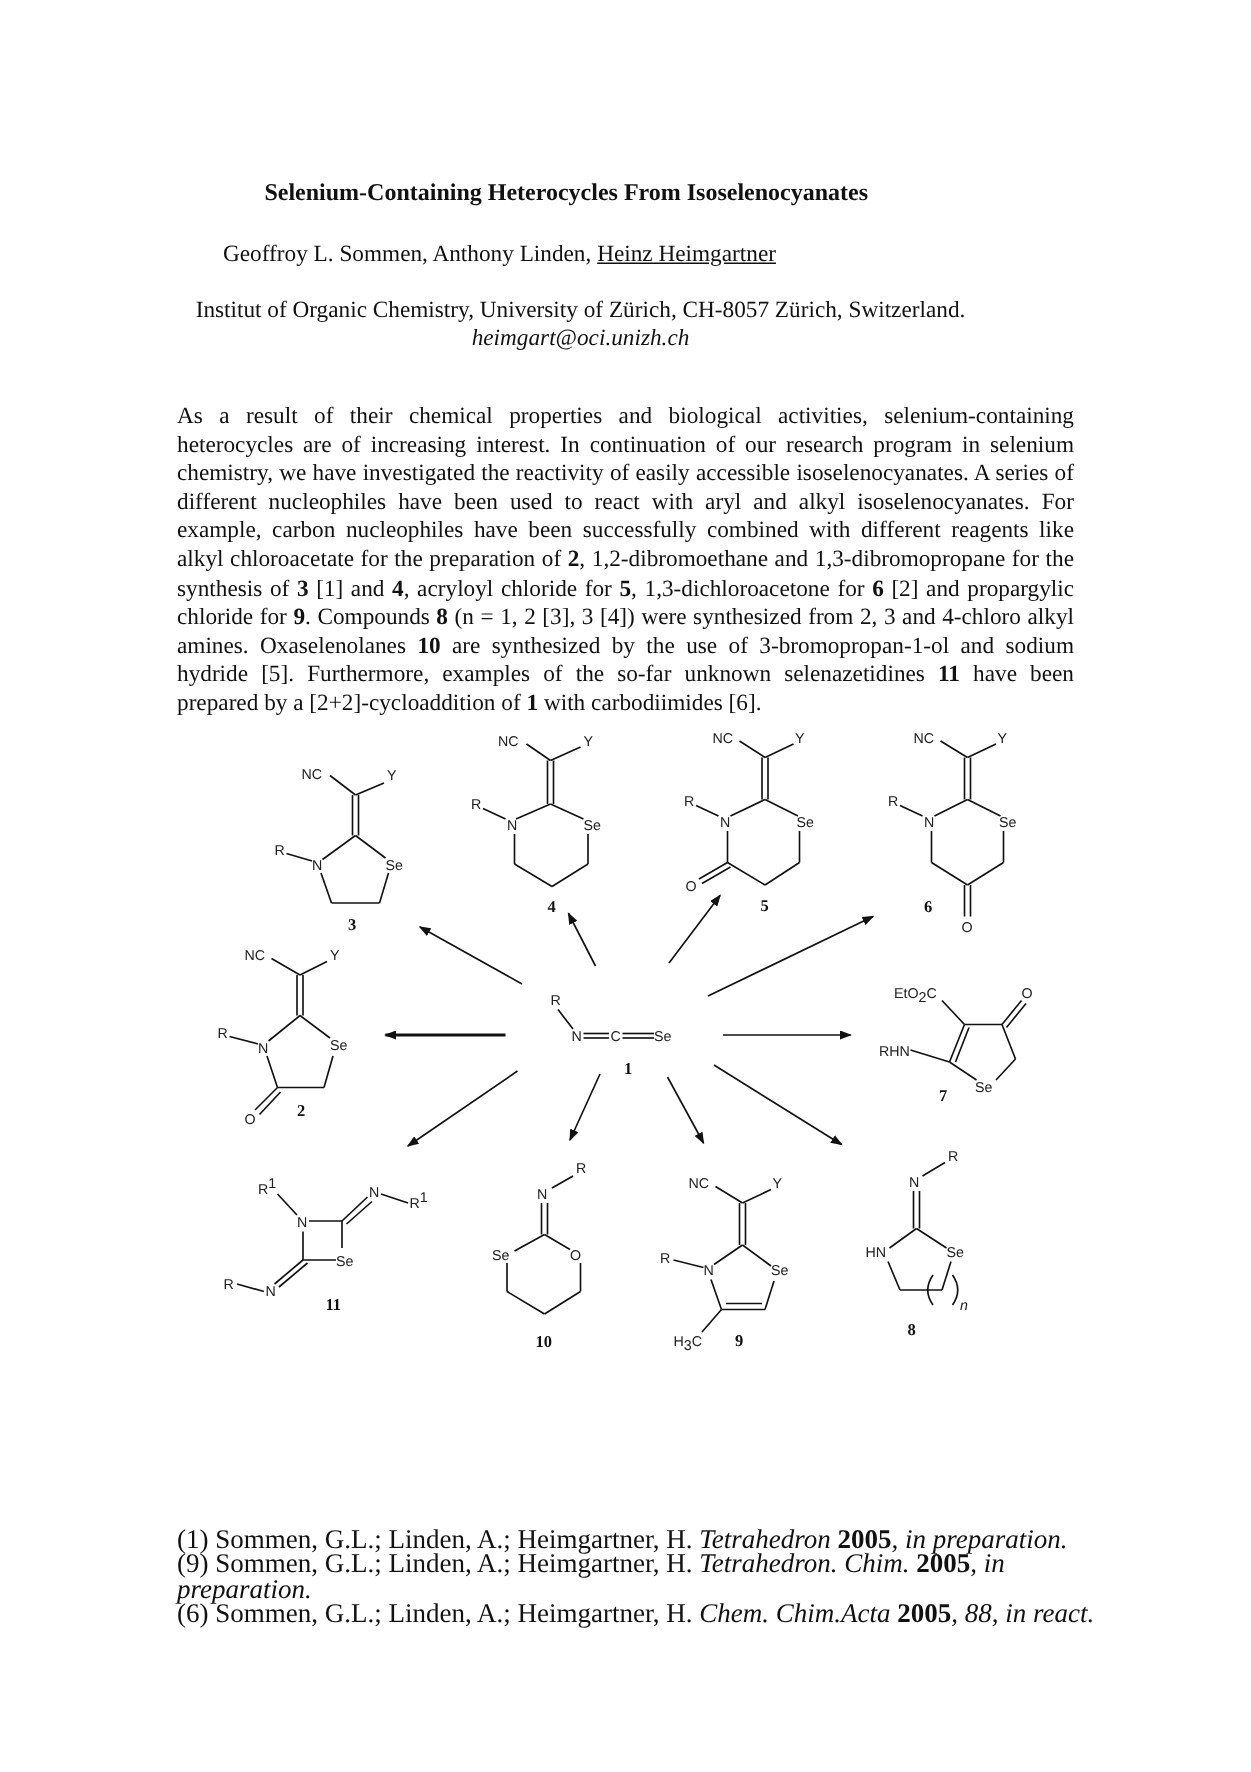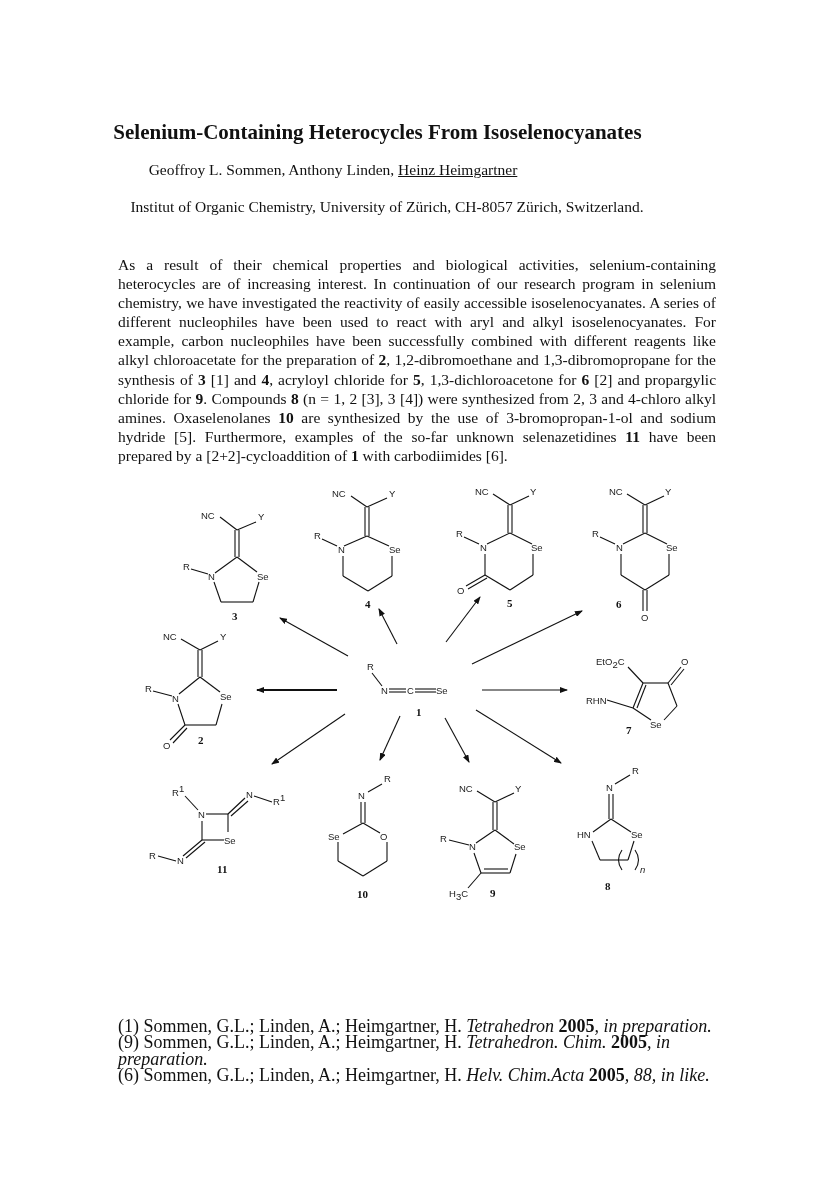--- a/index.html
+++ b/index.html
@@ -1,24 +1,24 @@
 <!DOCTYPE html>
 <html><head>
 <meta charset="utf-8">
 <style>
   html, body { margin: 0; padding: 0; background: #ffffff; }
   body { width: 834px; height: 1181px; position: relative; overflow: hidden;
          font-family: "Liberation Serif", serif; color: #111; }
   .title { position: absolute; top: 120px; left: 0; width: 755px; text-align: center;
-           font-weight: bold; font-size: 21px; }
+           font-weight: bold; font-size: 16px; }
   .authors { position: absolute; top: 161px; left: 0; width: 666px; text-align: center; font-size: 15.5px; }
   .authors .u { text-decoration: underline; }
   .affil { position: absolute; top: 197px; left: 0; width: 774px; text-align: center; font-size: 15.5px; line-height: 19px; }
   .affil .email { font-style: italic; }
-  .abstract { position: absolute; top: 255px; left: 118px; width: 598px; font-size: 15.5px;
+  .abstract { position: absolute; top: 268px; left: 118px; width: 598px; font-size: 15.5px;
               line-height: 19.1px; text-align: justify; }
   .abstract b { font-weight: bold; }
   .scheme { position: absolute; top: 478px; left: 0; width: 834px; height: 430px; }
   .scheme text { font-family: "Liberation Sans", sans-serif; font-size: 9.5px; fill: #222; }
   .scheme text.num { font-family: "Liberation Serif", serif; font-weight: bold; font-size: 11px; fill: #111; }
   .scheme line, .scheme polyline, .scheme path { stroke: #111; stroke-width: 1.1; fill: none; }
   .refs { position: absolute; top: 971px; left: 118px; width: 620px; font-size: 18px; line-height: 16.3px; margin-top: 47px; }
   .refs .it { font-style: italic; }
   .refs .b { font-weight: bold; }
 </style>
@@ -26,20 +26,21 @@
 <body>
 
 <div class="title">Selenium-Containing Heterocycles From Isoselenocyanates</div>
 
 <div class="authors">
   <span>Geoffroy L. Sommen, Anthony Linden, </span><span class="u">Heinz Heimgartner</span>
 </div>
 
 <div class="affil">
   <div>Institut of Organic Chemistry, University of Zürich, CH-8057 Zürich, Switzerland.</div>
+  <div class="email">heimgart@oci.unizh.ch</div>
 </div>
 
 <div class="abstract" id="abstract"><span>As a result of their chemical properties and biological activities, selenium-containing heterocycles are of increasing interest. In continuation of our research program in selenium chemistry, we have investigated the reactivity of easily accessible isoselenocyanates. A series of different nucleophiles have been used to react with aryl and alkyl isoselenocyanates. For example, carbon nucleophiles have been successfully combined with different reagents like alkyl chloroacetate for the preparation of </span><b>2</b><span>, 1,2-dibromoethane and 1,3-dibromopropane for the synthesis of </span><b>3</b><span> [1] and </span><b>4</b><span>, acryloyl chloride for </span><b>5</b><span>, 1,3-dichloroacetone for </span><b>6</b><span> [2] and propargylic chloride for </span><b>9</b><span>. Compounds </span><b>8</b><span> (n = 1, 2 [3], 3 [4]) were synthesized from 2, 3 and 4-chloro alkyl amines. Oxaselenolanes </span><b>10</b><span> are synthesized by the use of 3-bromopropan-1-ol and sodium hydride [5]. Furthermore, examples of the so-far unknown selenazetidines </span><b>11</b><span> have been prepared by a [2+2]-cycloaddition of </span><b>1</b><span> with carbodiimides [6].</span></div>
 
 <svg class="scheme" viewBox="0 0 834 430">
   <defs>
     <marker id="ah" markerWidth="8" markerHeight="6" refX="7" refY="3" orient="auto" markerUnits="userSpaceOnUse">
       <path d="M0,0 L8,3 L0,6 Z" style="fill:#111;stroke:none"></path>
     </marker>
   </defs>
@@ -272,14 +273,14 @@
     <path d="M622,372 Q615,382 622,392"></path>
       <path d="M635,372 Q642,382 635,392"></path>
     <text x="640" y="395" style="font-style:italic">n</text>
     <text class="num" x="605" y="412">8</text>
   </g>
 </svg>
 
 <div class="refs" id="refs">
     <div><span>(1) Sommen, G.L.; Linden, A.; Heimgartner, H. </span><span class="it">Tetrahedron</span> <span class="b">2005</span><span class="it">, in preparation.</span></div>
     <div><span>(9) Sommen, G.L.; Linden, A.; Heimgartner, H. </span><span class="it">Tetrahedron. Chim.</span> <span class="b">2005</span><span class="it">, in preparation.</span></div>
-    <div><span>(6) Sommen, G.L.; Linden, A.; Heimgartner, H. </span><span class="it">Helv. Chim.Acta</span> <span class="b">2005</span><span class="it">, 88, in like.</span></div>
+    <div><span>(6) Sommen, G.L.; Linden, A.; Heimgartner, H. </span><span class="it">Chem. Chim.Acta</span> <span class="b">2005</span><span class="it">, 88, in react.</span></div>
   </div>
 
 </body></html>

